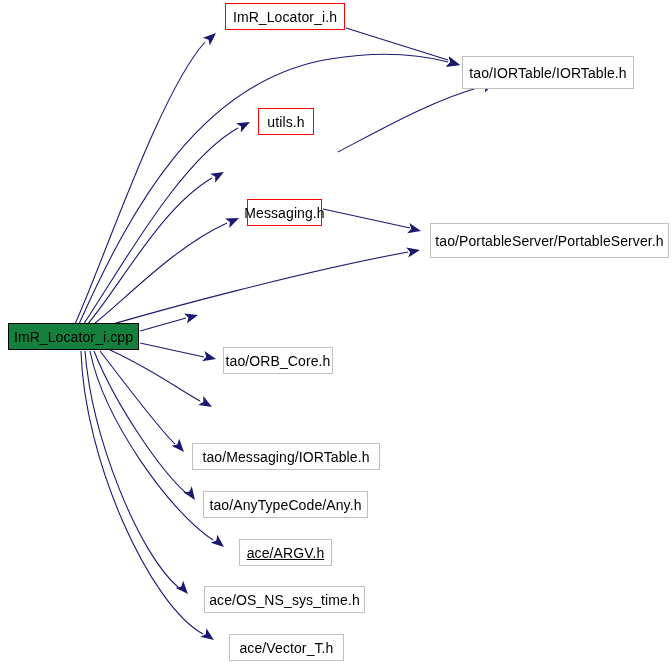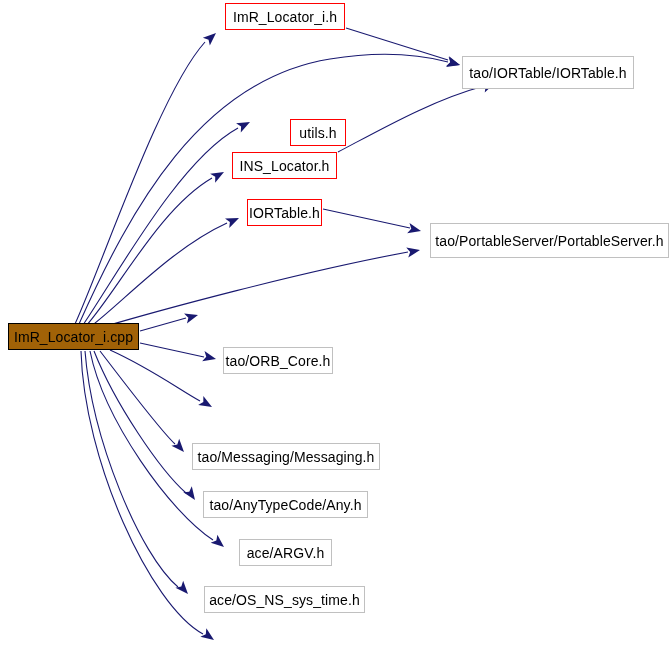--- a/index.html
+++ b/index.html
@@ -38,21 +38,21 @@
     color: #000000;
     background: #ffffff;
     border: 1px solid #c0c0c0;
     white-space: nowrap;
     letter-spacing: 0.1px;
   }
   .node.header {
     border-color: #ff0000;
   }
   .node.current {
-    background: #a16207;
+    background: #15803d;
     border: 1px solid #000000;
   }
   .node-label {
     display: block;
     pointer-events: none;
   }
 </style>
 </head>
 <body>
 
@@ -129,40 +129,40 @@
     </svg>
 <div class="node current" style="left: 8px; top: 323px; width: 131px; height: 27px;">
       <span class="node-label">ImR_Locator_i.cpp</span>
     </div>
     <div class="node header" style="left: 225px; top: 3px; width: 120px; height: 27px;">
       <span class="node-label">ImR_Locator_i.h</span>
     </div>
     <div class="node plain" style="left: 462px; top: 56px; width: 172px; height: 33px;">
       <span class="node-label">tao/IORTable/IORTable.h</span>
     </div>
-    <div class="node header" style="left: 258px; top: 119px; width: 56px; height: 27px; margin-left: 32px;">
+    <div class="node header" style="left: 258px; top: 108px; width: 56px; height: 27px;">
       <span class="node-label">utils.h</span>
     </div>
-    <div class="node header" style="left: 232px; top: 152px; width: 105px; height: 27px;">
-      <span class="node-label">INS_Locator.h</span>
-    </div>
     <div class="node header" style="left: 247px; top: 199px; width: 75px; height: 27px;">
-      <span class="node-label">IORTable.h</span>
+      <span class="node-label">Messaging.h</span>
     </div>
     <div class="node plain" style="left: 430px; top: 223px; width: 239px; height: 35px;">
       <span class="node-label">tao/PortableServer/PortableServer.h</span>
     </div>
     <div class="node plain" style="left: 223px; top: 347px; width: 110px; height: 27px;">
       <span class="node-label">tao/ORB_Core.h</span>
     </div>
     <div class="node plain" style="left: 192px; top: 443px; width: 188px; height: 27px;">
-      <span class="node-label">tao/Messaging/Messaging.h</span>
+      <span class="node-label">tao/Messaging/IORTable.h</span>
     </div>
     <div class="node plain" style="left: 203px; top: 491px; width: 165px; height: 27px;">
       <span class="node-label">tao/AnyTypeCode/Any.h</span>
     </div>
-    <div class="node plain" style="left: 239px; top: 539px; width: 93px; height: 27px;">
+    <div class="node plain" style="left: 239px; top: 539px; width: 93px; height: 27px; text-decoration: underline;">
       <span class="node-label">ace/ARGV.h</span>
     </div>
     <div class="node plain" style="left: 204px; top: 586px; width: 161px; height: 27px;">
       <span class="node-label">ace/OS_NS_sys_time.h</span>
     </div>
+    <div class="node plain" style="left: 229px; top: 634px; width: 115px; height: 27px;">
+      <span class="node-label">ace/Vector_T.h</span>
+    </div>
   </div>
 
 </body></html>

